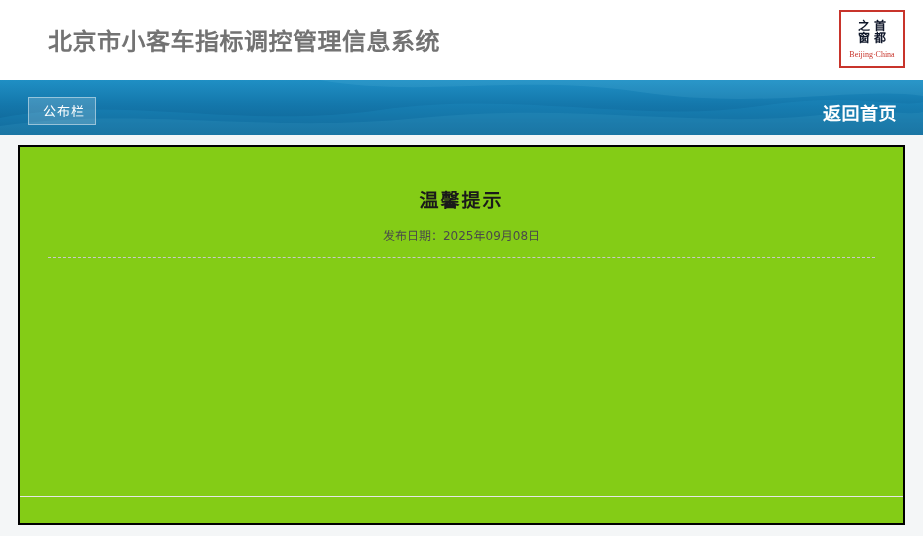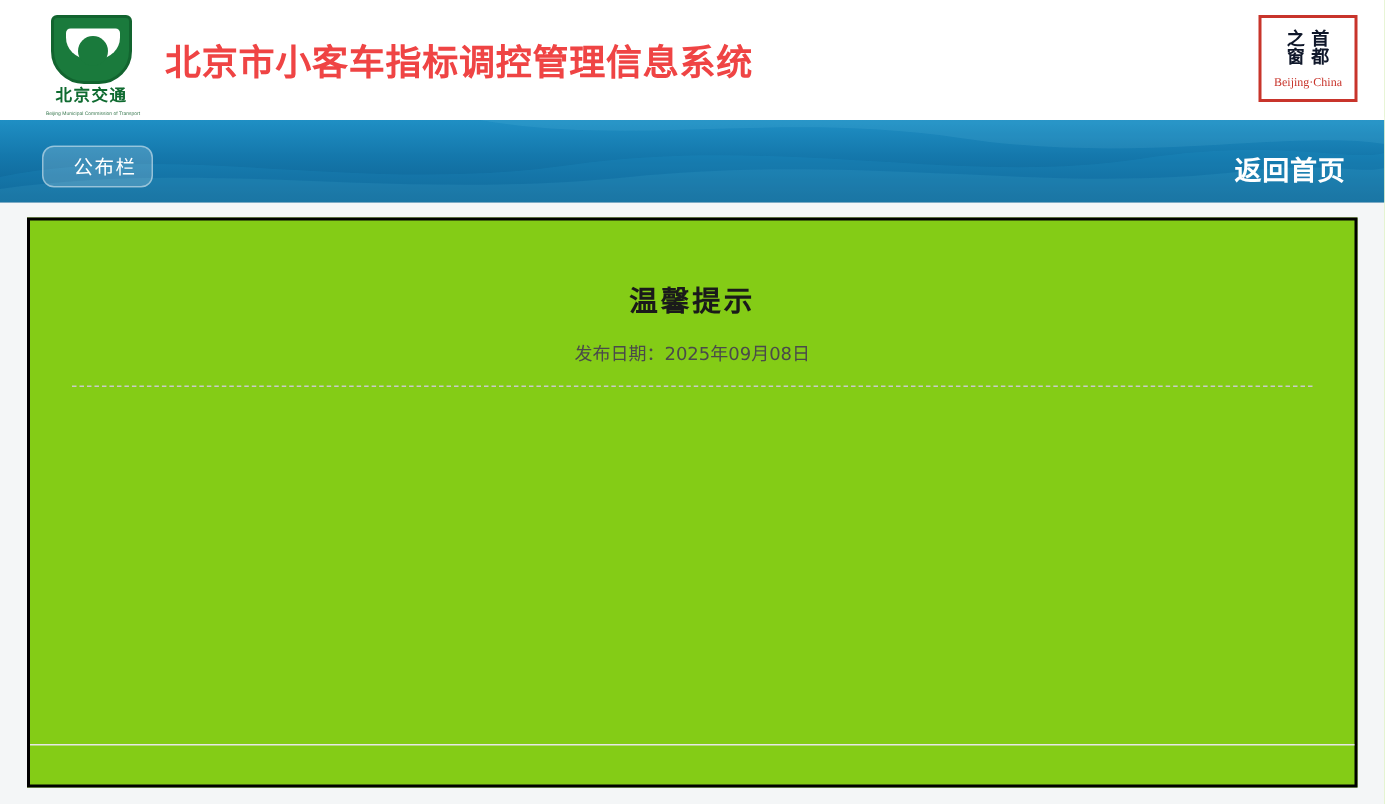--- a/index.html
+++ b/index.html
@@ -100,21 +100,21 @@
   .org-en {
     font-size: 9px;
     color: #3b6ea8;
     margin-top: 3px;
     letter-spacing: 0.2px;
     font-family: "Liberation Serif", serif;
   }
   .sys-title {
     font-size: 24px;
     font-weight: bold;
-    color: #ef4444;
+    color: #737373;
     margin-left: 18px;
     letter-spacing: 0.5px;
     white-space: nowrap;
     font-family: "DejaVu Sans", "Liberation Sans", sans-serif;
   }
   .beijing-seal {
     position: absolute;
     right: 18px; top: 10px;
     width: 66px; height: 58px;
     border: 2px solid #c8342b;
@@ -149,24 +149,24 @@
     overflow: hidden;
   }
   .nav-banner .wave {
     position: absolute;
     top: 0; left: 0; width: 100%; height: 100%;
     opacity: 0.45;
   }
   .nav-tab {
     position: absolute;
     left: 28px; top: 17px;
-    padding: 3px 10px 4px 20px;
+    padding: 3px 10px 4px 14px;
     background: rgba(255,255,255,0.18);
     border: 1px solid rgba(255,255,255,0.45);
-    border-radius: 8px;
+    border-radius: 0;
     color: #ffffff;
     font-size: 13px;
     letter-spacing: 1px;
     font-family: "DejaVu Sans", "Liberation Sans", sans-serif;
   }
   .nav-home {
     position: absolute;
     right: 26px; top: 19px;
     color: #ffffff;
     font-size: 18px;
@@ -225,25 +225,20 @@
     border-top: 1px solid #e6e6e6;
   }
 </style>
 </head>
 <body>
 
 <div class="page">
 
   <div class="header">
     <div class="logo-block">
-      <div class="logo-mark">
-        <div class="shield"></div>
-        <div class="cn">北京交通</div>
-        <div class="en">Beijing Municipal Commission of Transport</div>
-      </div>
     </div>
     <div class="sys-title">北京市小客车指标调控管理信息系统</div>
 
     <div class="beijing-seal">
       <div class="seal-chars">
         <div class="seal-col">
             <span>之 首</span>
           </div>
       </div>
       <div class="seal-chars">

